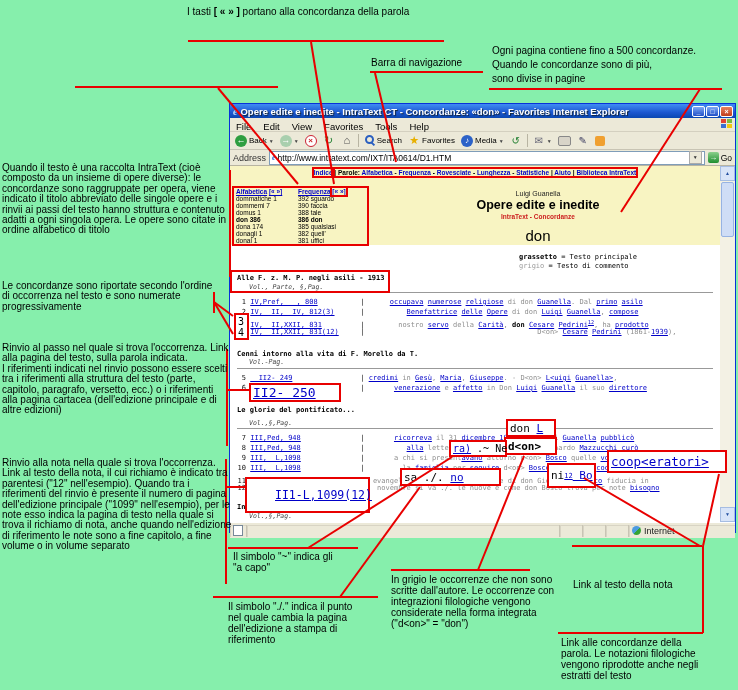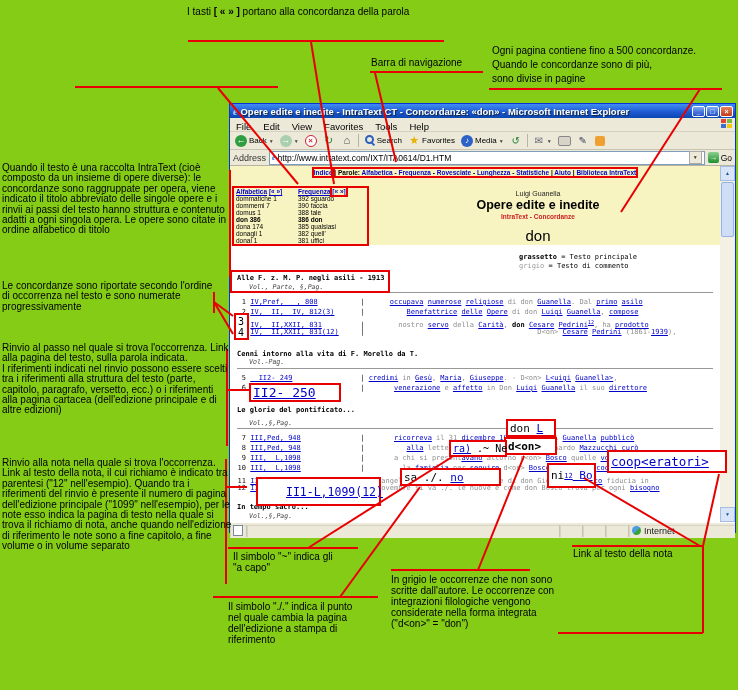--- a/index.html
+++ b/index.html
@@ -1,16 +1,16 @@
 <!DOCTYPE html>
 <html><head>
 <meta charset="utf-8">
 <style>
   html,body{margin:0;padding:0;background:#fff;}
-  #canvas{position:relative;width:738px;height:690px;background:#84cc16;overflow:hidden;
+  #canvas{position:relative;width:738px;height:690px;background:#86efac;overflow:hidden;
           font-family:"Liberation Sans",sans-serif;}
   
   .ann{position:absolute;font:10px/10.4px "Liberation Sans",sans-serif;color:#000;white-space:pre-line;z-index:70;}
   .ann b{font-weight:bold;}
   
   #window{position:absolute;left:229px;top:103px;width:507px;height:430px;border:1px solid #0831D9;
           background:#ECE9D8;box-sizing:border-box;z-index:10;}
   #titlebar{height:14px;display:flex;align-items:center;padding:0 2px;
             background:linear-gradient(180deg,#3F8CF3 0%,#1C57D0 60%,#0A47B1 100%);}
   #titlebar .tIcon{color:#BFE0FF;font:italic bold 10px "Liberation Serif",serif;margin:0 3px 0 1px;}
@@ -99,21 +99,21 @@
   .sGlobe{width:9px;height:9px;border-radius:50%;background:linear-gradient(135deg,#4C9BE0 55%,#35A435 55%);}
   
   #overlay{position:absolute;left:0;top:0;width:738px;height:690px;z-index:60;pointer-events:none;}
   .callout{position:absolute;background:#fff;border:2px solid #E80000;box-sizing:border-box;z-index:50;
            font-family:"DejaVu Sans Mono",monospace;display:flex;align-items:center;padding:0 2px;white-space:pre;}
   .cl-link{color:#0000C8;text-decoration:underline;}
   .cl-k{color:#000;}
   .cl-sup{color:#0000C8;text-decoration:underline;font-size:7px;vertical-align:super;}
   #co-nums{left:234px;top:313px;width:15px;height:27px;font-size:10px;flex-direction:column;line-height:11px;align-items:flex-start;padding:1px 2px;}
   #co-ii2{left:249px;top:383px;width:92px;height:19px;font-size:13px;}
-  #co-ii1{left:256px;top:477px;width:125px;height:29px;font-size:11.5px;padding-left:28px;}
+  #co-ii1{left:245px;top:477px;width:125px;height:36px;font-size:11.5px;padding-left:28px;}
   #co-donl{left:506px;top:419px;width:50px;height:18px;font-size:11px;}
   #co-dint{left:504px;top:437px;width:53px;height:18px;font-size:11px;font-weight:bold;}
   #co-ra{left:449px;top:440px;width:58px;height:17px;font-size:10px;}
   #co-sa{left:400px;top:468px;width:101px;height:18px;font-size:11px;}
   #co-ni{left:547px;top:463px;width:49px;height:25px;font-size:11px;}
   #co-coop{left:607px;top:450px;width:120px;height:23px;font-size:12.5px;}
 </style>
 </head>
 <body>
 
@@ -134,26 +134,30 @@
 "a capo"</div>
   <div class="ann" style="left:228px;top:601px;width:165px;line-height:11px;">Il simbolo "./." indica il punto
 nel quale cambia la pagina
 dell'edizione a stampa di
 riferimento</div>
   <div class="ann" style="left:391px;top:574px;width:200px;line-height:11px;">In grigio le occorrenze che non sono
 scritte dall'autore. Le occorrenze con
 integrazioni filologiche vengono
 considerate nella forma integrata
 ("d&lt;on&gt;" = "don")</div>
-  <div class="ann" style="left:573px;top:549px;">Link al testo della nota</div>
+  <div class="ann" style="left:573px;top:580px;">Link al testo della nota</div>
+  <div class="ann" style="left:561px;top:637px;width:175px;line-height:11px;">Link alle concordanze della
+parola. Le notazioni filologiche
+vengono riprodotte anche negli
+estratti del testo</div>
 
   <div id="window">
     <div id="titlebar">
       <span class="tIcon">e</span>
-      <span class="tText">Opere edite e inedite - IntraText CT - Concordanze: «don» - Microsoft Internet Explorer</span>
+      <span class="tText">Opere edite e inedite - IntraText CT - Concordanze: «don» - Favorites Internet Explorer</span>
       <span class="tbtn">_</span>
       <span class="tbtn">□</span>
       <span class="tbtn close">×</span>
     </div>
     <div id="menubar">
       <span id="menuItems"><span class="mi">File</span><span class="mi">Edit</span><span class="mi">View</span><span class="mi">Favorites</span><span class="mi">Tools</span><span class="mi">Help</span></span>
       <span id="winlogo">
         <i style="background:#E34234"></i>
           <i style="background:#7CBB3F"></i>
           <i style="background:#3B6FD4"></i>
@@ -269,21 +273,21 @@
           <div class="row" style="top: 208px;"><span class="num">5</span> <span class="ref">  II2- 249</span><span class="pipe">| </span><span class="seg-l">credimi</span><span class="seg-g"> in </span><span class="seg-l">Gesù</span><span class="seg-g">, </span><span class="seg-l">Maria</span><span class="seg-g">, </span><span class="seg-l">Giuseppe</span><span class="seg-g">. - D&lt;on&gt; </span><span class="seg-l">L&lt;uigi</span><span class="seg-g"> </span><span class="seg-l">Guanella&gt;</span><span class="seg-g">,</span></div>
           <div class="row" style="top: 218px;"><span class="num">6</span> <span class="ref">  II2- 250</span><span class="pipe">| </span><span class="seg-g">      </span><span class="seg-l">venerazione</span><span class="seg-g"> e </span><span class="seg-l">affetto</span><span class="seg-g"> in </span><span class="seg-g">Don </span><span class="seg-l">Luigi</span><span class="seg-g"> </span><span class="seg-l">Guanella</span><span class="seg-g"> il suo </span><span class="seg-l">direttore</span></div>
           <div class="sec-title" style="top: 240px;">Le glorie del pontificato...</div>
           <div class="sec-cols" style="top: 253px;">Vol.,§,Pag.</div>
           <div class="sec-hr" style="top: 262px;"></div>
           <div class="row" style="top: 268px;"><span class="num">7</span> <span class="ref">III,Ped, 948</span><span class="pipe">| </span><span class="seg-g">      </span><span class="seg-l">ricorreva</span><span class="seg-g"> il 31 </span><span class="seg-l">dicembre</span><span class="seg-g"> </span><span class="seg-l">1889</span><span class="seg-g"> don Luigi </span><span class="seg-l">Guanella</span><span class="seg-g"> </span><span class="seg-l">pubblicò</span></div>
           <div class="row" style="top: 278px;"><span class="num">8</span> <span class="ref">III,Ped, 948</span><span class="pipe">| </span><span class="seg-g">         </span><span class="seg-l">alla</span><span class="seg-g"> lettera) .~ Nel 18</span><span class="seg-l">95</span><span class="seg-g"> d&lt;on&gt; Leonardo </span><span class="seg-l">Mazzucchi</span><span class="seg-g"> </span><span class="seg-l">curò</span></div>
           <div class="row" style="top: 288px;"><span class="num">9</span> <span class="ref">III,  L,1098</span><span class="pipe">| </span><span class="seg-g">      </span><span class="seg-g">a chi si present</span><span class="seg-l">avano</span><span class="seg-g"> attorno d&lt;on&gt; </span><span class="seg-l">Bosco</span><span class="seg-g"> quelle </span><span class="seg-l">vocazioni</span></div>
           <div class="row" style="top: 298px;"><span class="num">10</span> <span class="ref">III,  L,1098</span><span class="pipe">| </span><span class="seg-g">        </span><span class="seg-g">la </span><span class="seg-l">famiglia</span><span class="seg-g"> per </span><span class="seg-l">seguire</span><span class="seg-g"> d&lt;on&gt; </span><span class="seg-l">Bosco</span><span class="seg-g">, si fanno </span><span class="seg-l">coop&lt;eratori&gt;</span></div>
           <div class="row" style="top: 308px;"><span class="num">11</span> <span class="ref">III,  L,1099</span><span class="pipe">| </span><span class="seg-g"> </span><span class="seg-g">evangelica spesa ./. novena a </span><span class="seg-g">e di don Giovanni</span><span class="seg-s">12</span><span class="seg-g"> </span><span class="seg-l">Bosco</span><span class="seg-g"> fiducia in</span></div>
-          <div class="row" style="top: 318px;"><span class="num">12</span> <span class="ref">III,  L,1099(12)</span><span class="pipe">| </span><span class="seg-g">  </span><span class="seg-g">novembre si va ./. le nuove e </span><span class="seg-g">come don Bos</span><span class="seg-g">co trova per </span><span class="seg-g">ogni </span><span class="seg-l">bisogno</span></div>
+          <div class="row" style="top: 318px;"><span class="num">12</span> <span class="ref">III,  L,1099(12)</span><span class="pipe">| </span><span class="seg-g">  </span><span class="seg-g">novembre si va ./. le nuove e </span><span class="seg-g">come don Bos</span><span class="seg-g">co trova per </span><span class="seg-g">note </span><span class="seg-l">bisogno</span></div>
           <div class="sec-title" style="top: 337px;">In tempo sacro...</div>
           <div class="sec-cols" style="top: 346px;">Vol.,§,Pag.</div>
         </div>
       <div class="allebox"></div>
       <div id="vscroll">
         <span class="sbBtn" style="top:0;">▲</span>
         <span id="sbThumb"></span>
         <span class="sbBtn" style="bottom:0;">▼</span>
       </div>
     </div>

